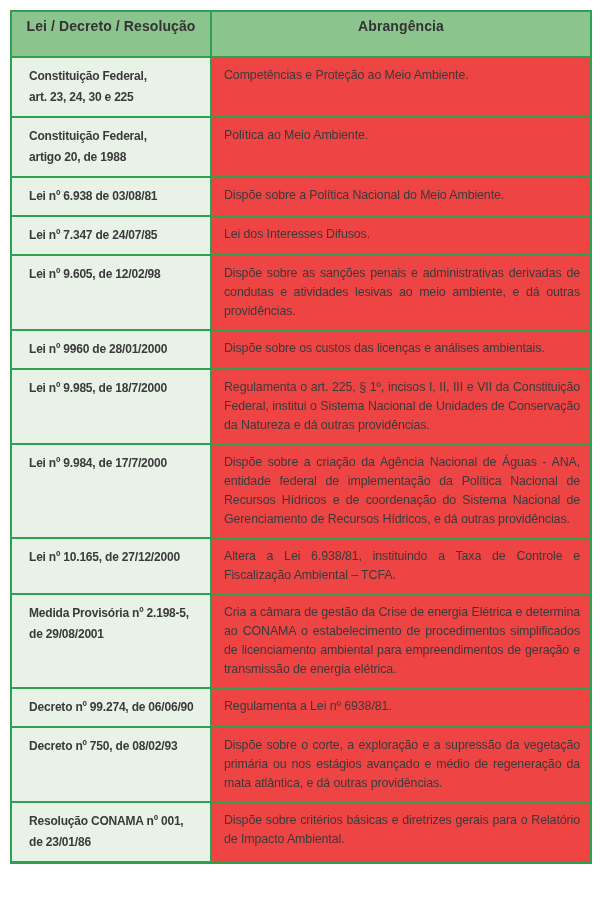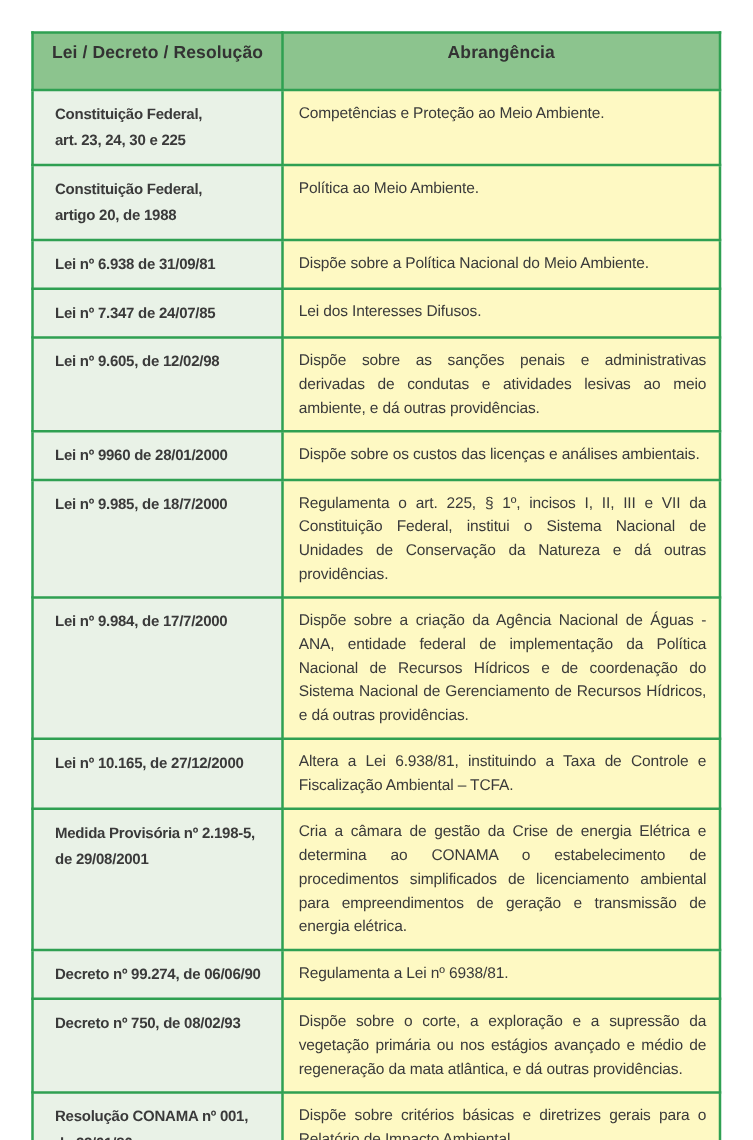--- a/index.html
+++ b/index.html
@@ -12,21 +12,21 @@
   html, body {
     margin: 0;
     padding: 0;
     background: #ffffff;
     font-family: "Liberation Sans", "DejaVu Sans", sans-serif;
     color: var(--text);
   }
   .page {
     width: 602px;
     height: 912px;
-    padding: 25px;
+    padding: 10px;
     background: #ffffff;
     overflow: hidden;
   }
   table.law-table {
     width: 100%;
     border-collapse: collapse;
     border: 2px solid var(--border);
     border-bottom-width: 3px;
   }
   table.law-table th,
@@ -50,21 +50,21 @@
     background: var(--law-bg);
     width: 200px;
     padding: 8px 3px 8px 17px;
     font-size: 12px;
     line-height: 21px;
     letter-spacing: -0.2px;
     white-space: pre-line;
     font-weight: bold;
   }
   td.scope-cell {
-    background: #fef9c3;
+    background: #ef4444;
     padding: 8px 10px 8px 12px;
     font-size: 12.4px;
     line-height: 19px;
     text-align: justify;
     letter-spacing: -0.1px;
   }
 </style>
 </head>
 <body>
 
@@ -81,21 +81,21 @@
         <td class="law-cell">Constituição Federal,
 art. 23, 24, 30 e 225</td>
         <td class="scope-cell">Competências e Proteção ao Meio Ambiente.</td>
       </tr>
       <tr>
         <td class="law-cell">Constituição Federal,
 artigo 20, de 1988</td>
         <td class="scope-cell">Política ao Meio Ambiente.</td>
       </tr>
       <tr>
-        <td class="law-cell">Lei nº 6.938 de 31/09/81</td>
+        <td class="law-cell">Lei nº 6.938 de 03/08/81</td>
         <td class="scope-cell">Dispõe sobre a Política Nacional do Meio Ambiente.</td>
       </tr>
       <tr>
         <td class="law-cell">Lei nº 7.347 de 24/07/85</td>
         <td class="scope-cell">Lei dos Interesses Difusos.</td>
       </tr>
       <tr>
         <td class="law-cell">Lei nº 9.605, de 12/02/98</td>
         <td class="scope-cell">Dispõe sobre as sanções penais e administrativas derivadas de condutas e atividades lesivas ao meio ambiente, e dá outras providências.</td>
       </tr>

